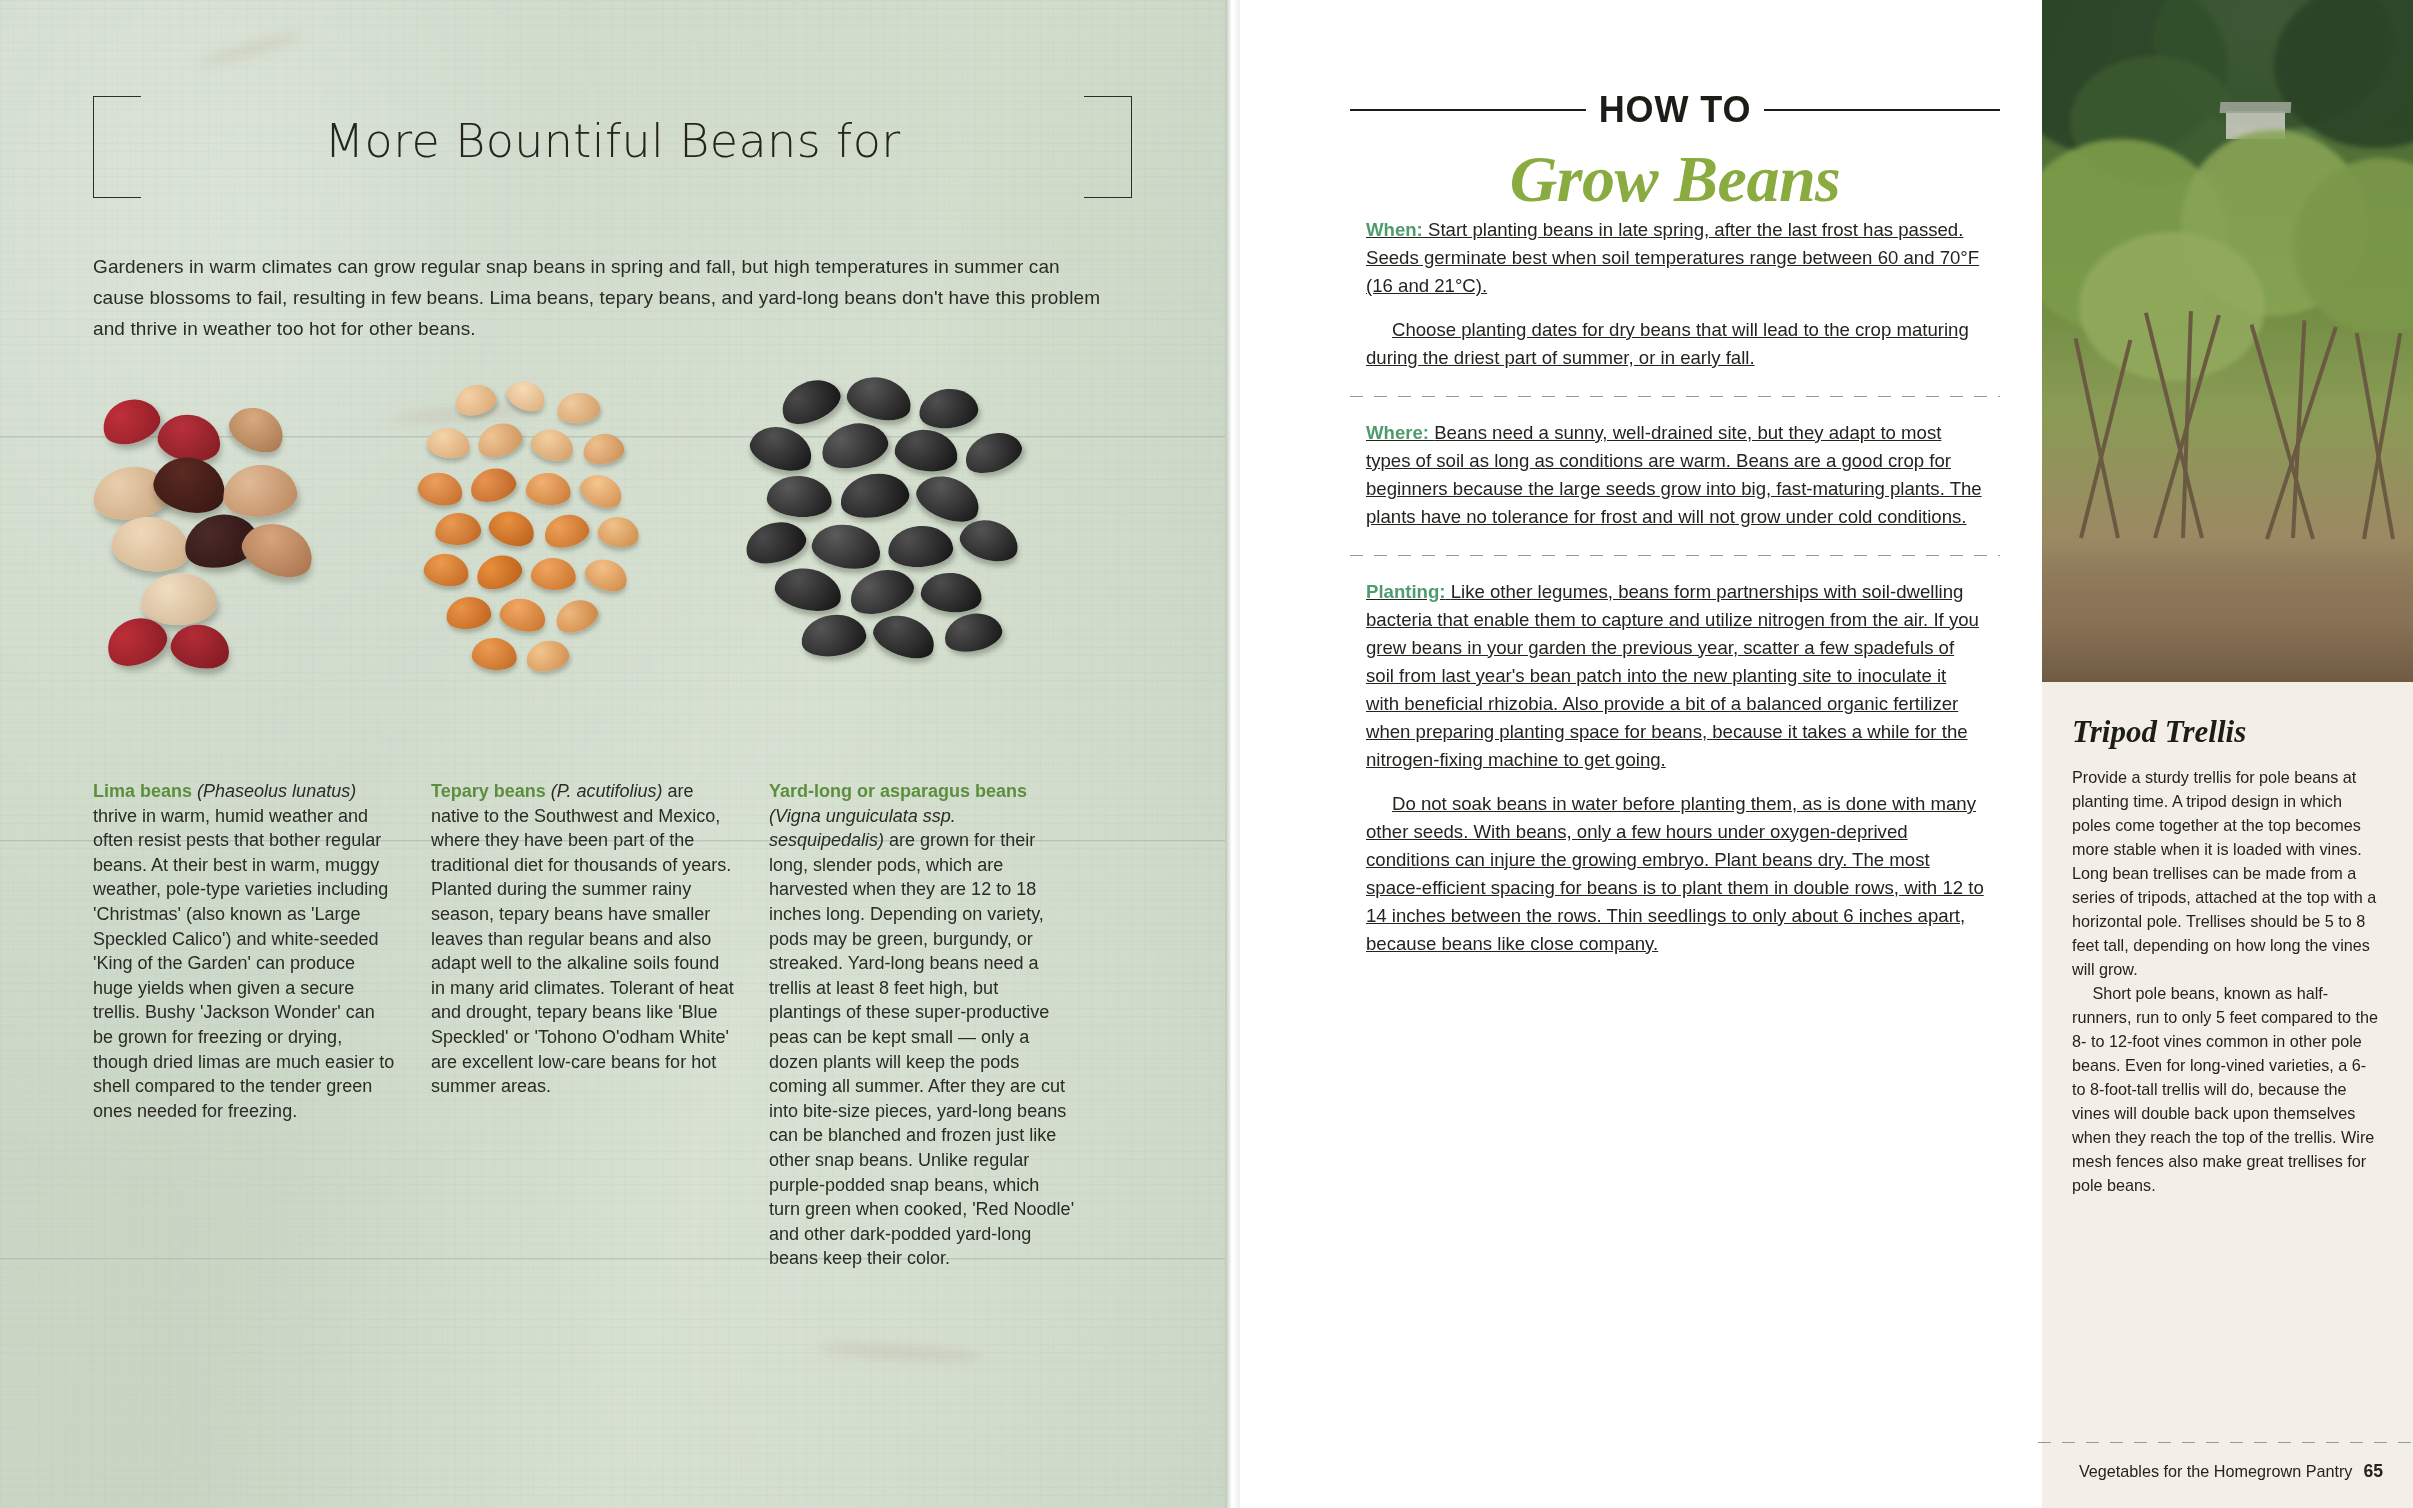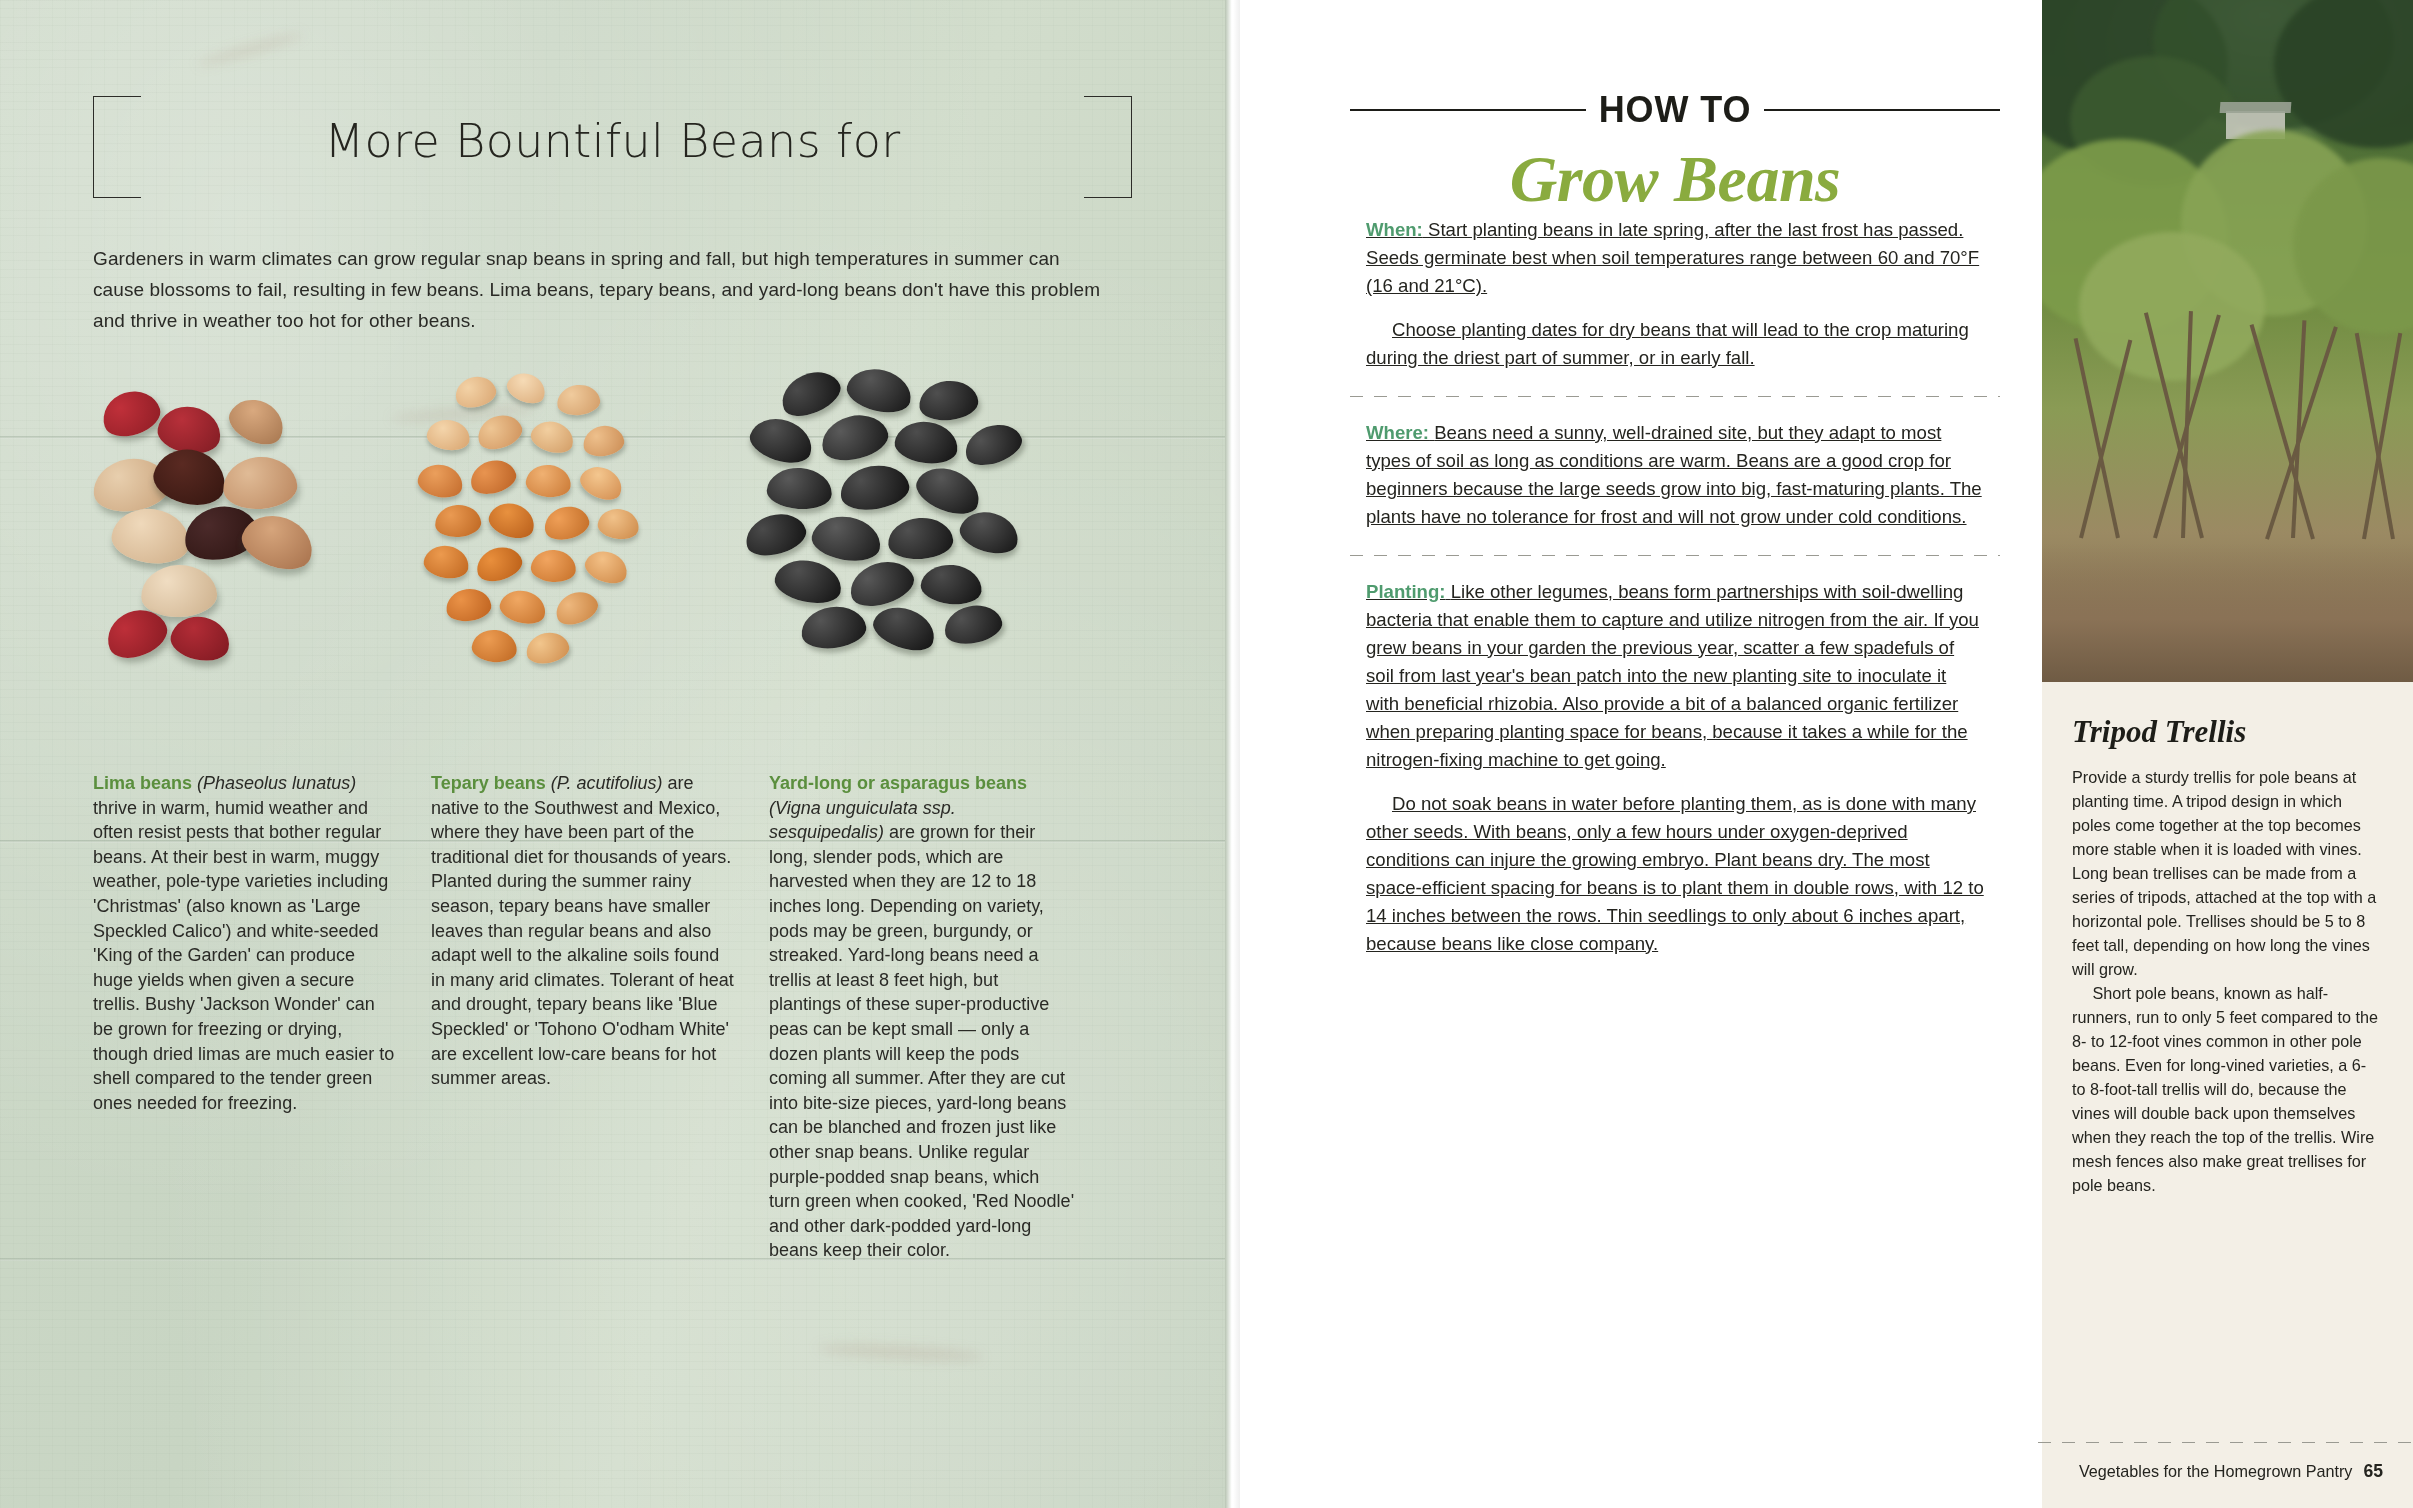--- a/index.html
+++ b/index.html
@@ -52,21 +52,21 @@
   .title-line2 {
     position:absolute; top:58px; left:0; right:0; text-align:center;
     font-family:"Liberation Serif", serif;
     font-weight:bold; font-style:italic; font-size:61px; color:#1d1d18;
     letter-spacing:-0.5px;
   }
   .title-line2 span { padding:0 20.4px; }
 
   
   .intro {
-    margin-top:28px;
+    margin-top:36px;
     font-family:"Liberation Sans", sans-serif;
     font-size:19px; line-height:31px; color:#2a2a26; letter-spacing:0.1px;
     width:1012px;
   }
 
   
   .beans-photo { position:relative; margin-top:32px; height:371px; }
   .bean-pile { position:absolute; }
   .bean { position:absolute; border-radius:50% 50% 50% 50%/60% 60% 40% 40%; }
 

